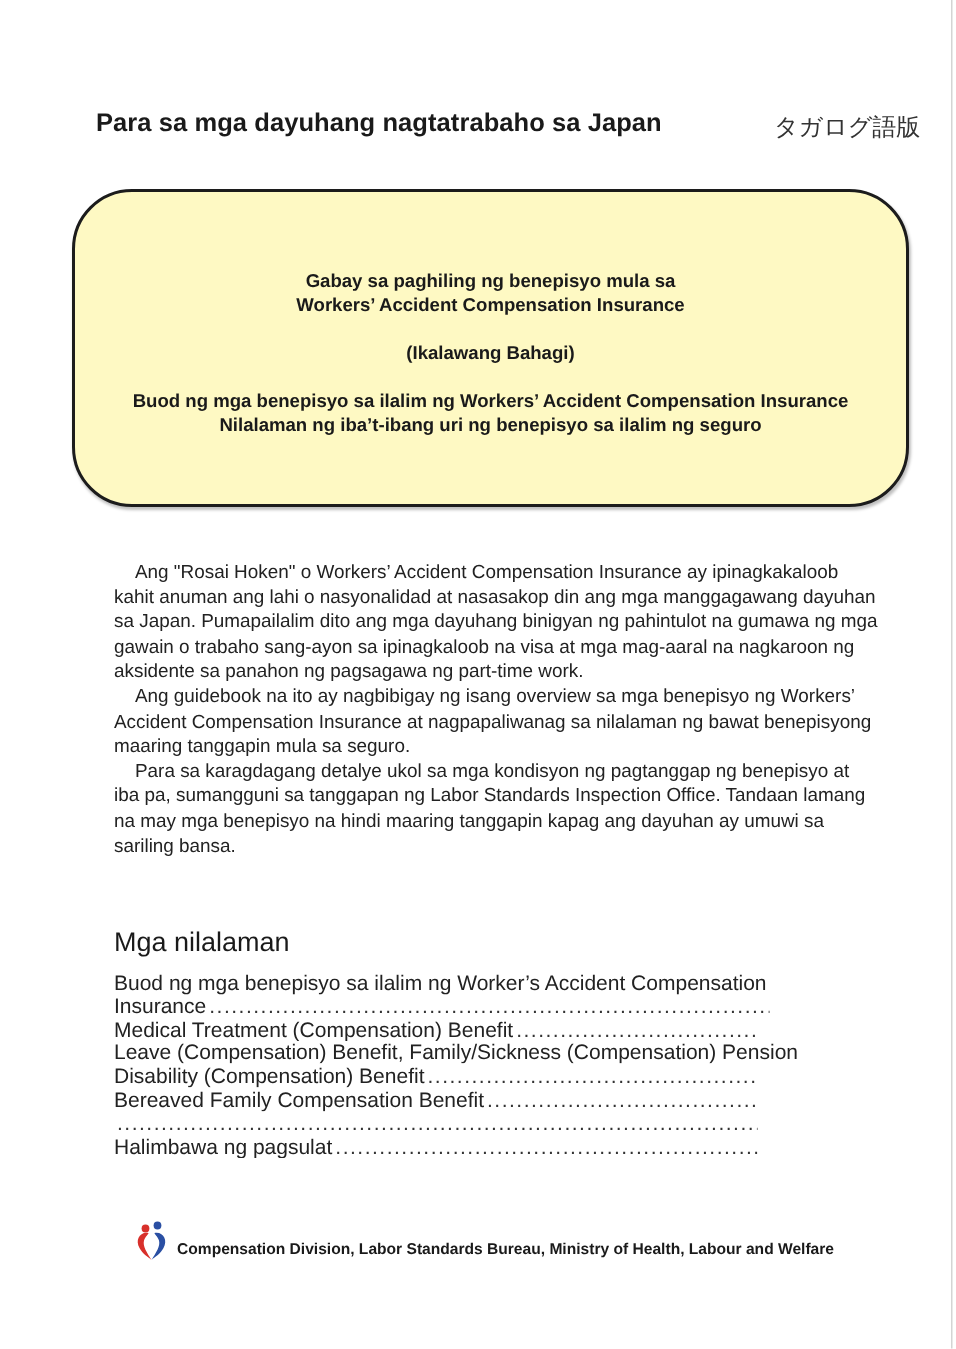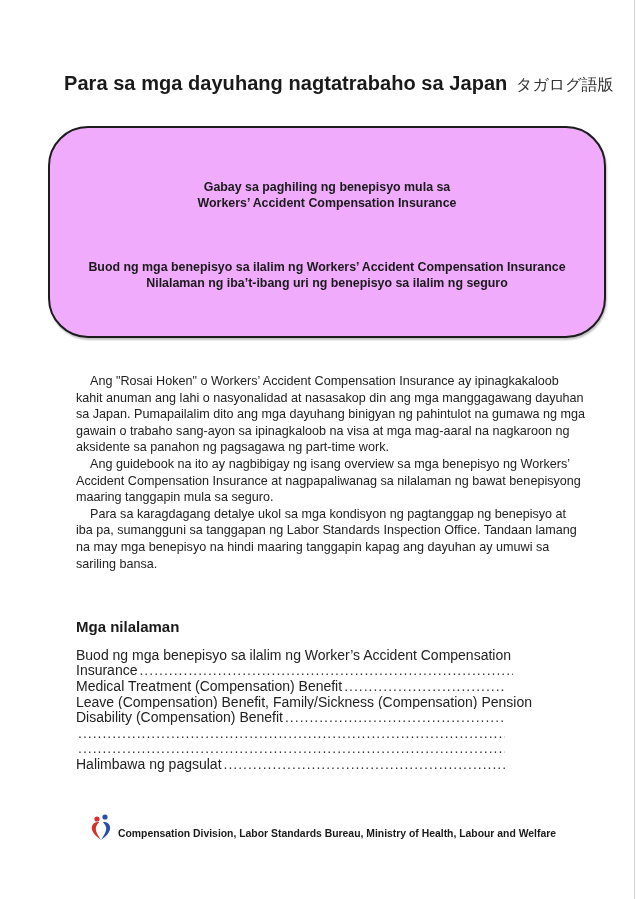--- a/index.html
+++ b/index.html
@@ -1,53 +1,54 @@
 <!DOCTYPE html>
 <html><head>
 <meta charset="utf-8">
 <style>
   html, body { margin: 0; padding: 0; }
   body {
     width: 637px; height: 899px; background: #ffffff; position: relative; overflow: hidden;
     font-family: "Liberation Sans", sans-serif; color: #1a1a1a;
   }
   .edge-line { position: absolute; left: 634px; top: 0; width: 1px; height: 899px; background: #d4d4d4; }
-  .header-title { position: absolute; left: 64px; top: 72px; font-size: 20px; font-weight: bold; letter-spacing: 0.05px; }
+  .header-title { position: absolute; left: 64px; top: 72px; font-size: 17px; font-weight: bold; letter-spacing: 0.05px; }
   .header-lang { position: absolute; left: 516px; top: 75px; font-size: 16px; color: #333; font-family: "DejaVu Sans", sans-serif; }
   .green-box {
     position: absolute; left: 48px; top: 126px; width: 554px; height: 208px;
-    background: #f0abfc; border: 2px solid #1c1c1c; border-radius: 40px;
+    background: #fef9c3; border: 2px solid #1c1c1c; border-radius: 40px;
     box-shadow: 1px 2px 2px rgba(0,0,0,0.25);
   }
   .gb-line { position: absolute; left: 0; width: 100%; text-align: center; font-size: 12.4px; font-weight: bold; color: #1a1a1a; }
   .intro { position: absolute; left: 76px; top: 373px; width: 510px; font-size: 12.6px; line-height: 16.6px; color: #222; }
   .intro p { margin: 0; text-indent: 14px; }
   .intro p.first { text-indent: 14px; }
-  .toc-heading { position: absolute; left: 76px; top: 618px; font-size: 15px; font-weight: bold; }
+  .toc-heading { position: absolute; left: 76px; top: 618px; font-size: 18px; font-weight: normal; }
   .toc { position: absolute; left: 76px; top: 647px; width: 502px; font-size: 14px; color: #222; }
-  .toc-row { display: flex; align-items: center; height: 15.6px; white-space: nowrap; overflow: hidden; }
+  .toc-row { display: flex; align-items: flex-end; height: 15.6px; white-space: nowrap; overflow: hidden; }
   .toc-row .lbl { flex: 0 0 auto; }
   .toc-row .dots { flex: 1 1 auto; overflow: hidden; margin: 0 2px; letter-spacing: 1px; color: #333; }
   .toc-row .pg { flex: 0 0 auto; position: relative; top: 21px; margin-left: 46px; }
   .toc-first { height: 15.6px; }
   .footer { position: absolute; left: 88px; top: 813px; display: flex; align-items: center; justify-content: space-between; }
   .footer-logo { width: 26px; height: 28px; }
   .footer-text { margin-left: 4px; margin-top: 12px; font-size: 10.4px; font-weight: bold; color: #1a1a1a; }
 </style>
 </head>
 <body>
 
 <div class="edge-line"></div>
 
 <div class="header-title">Para sa mga dayuhang nagtatrabaho sa Japan</div>
 <div class="header-lang">タガログ語版</div>
 
 <div class="green-box">
   <div class="gb-line" style="top:52px">Gabay sa paghiling ng benepisyo mula sa</div>
   <div class="gb-line" style="top:68px">Workers’ Accident Compensation Insurance</div>
+  <div class="gb-line" style="top:100px">(Ikalawang Bahagi)</div>
   <div class="gb-line" style="top:132px">Buod ng mga benepisyo sa ilalim ng  Workers’ Accident Compensation Insurance</div>
   <div class="gb-line" style="top:148px">Nilalaman ng iba’t-ibang uri ng benepisyo sa ilalim ng seguro</div>
 </div>
 
 <div class="intro">
   <p class="first">Ang "Rosai Hoken" o Workers’ Accident Compensation Insurance ay ipinagkakaloob kahit anuman ang lahi o nasyonalidad at nasasakop din ang mga manggagawang dayuhan sa Japan. Pumapailalim dito ang mga dayuhang binigyan ng pahintulot na gumawa ng mga gawain o trabaho sang-ayon sa ipinagkaloob na visa at mga mag-aaral na nagkaroon ng aksidente sa panahon ng pagsagawa ng part-time work.</p>
   <p>Ang guidebook na ito ay nagbibigay ng isang overview sa mga benepisyo ng Workers’ Accident Compensation Insurance at nagpapaliwanag sa nilalaman ng bawat benepisyong maaring tanggapin mula sa seguro.</p>
   <p>Para sa karagdagang detalye ukol sa mga kondisyon ng pagtanggap ng benepisyo at iba pa, sumangguni sa tanggapan ng Labor Standards Inspection Office. Tandaan lamang na may mga benepisyo na hindi maaring tanggapin kapag ang dayuhan ay umuwi sa sariling bansa.</p>
 </div>
 
@@ -69,20 +70,21 @@
     <span class="lbl">Leave (Compensation) Benefit, Family/Sickness (Compensation) Pension </span>
     <span class="dots">..............................................................................................................................................</span>
     <span class="pg">P15</span>
   </div>
   <div class="toc-row">
     <span class="lbl">Disability (Compensation) Benefit </span>
     <span class="dots">..............................................................................................................................................</span>
     <span class="pg">P17</span>
   </div>
   <div class="toc-row">
+    <span class="lbl">Bereaved Family Compensation Benefit </span>
     <span class="dots">..............................................................................................................................................</span>
     <span class="pg">P25</span>
   </div>
   <div class="toc-row">
     <span class="dots">..............................................................................................................................................</span>
     <span class="pg">P32</span>
   </div>
   <div class="toc-row">
     <span class="lbl">Halimbawa ng pagsulat </span>
     <span class="dots">..............................................................................................................................................</span>

